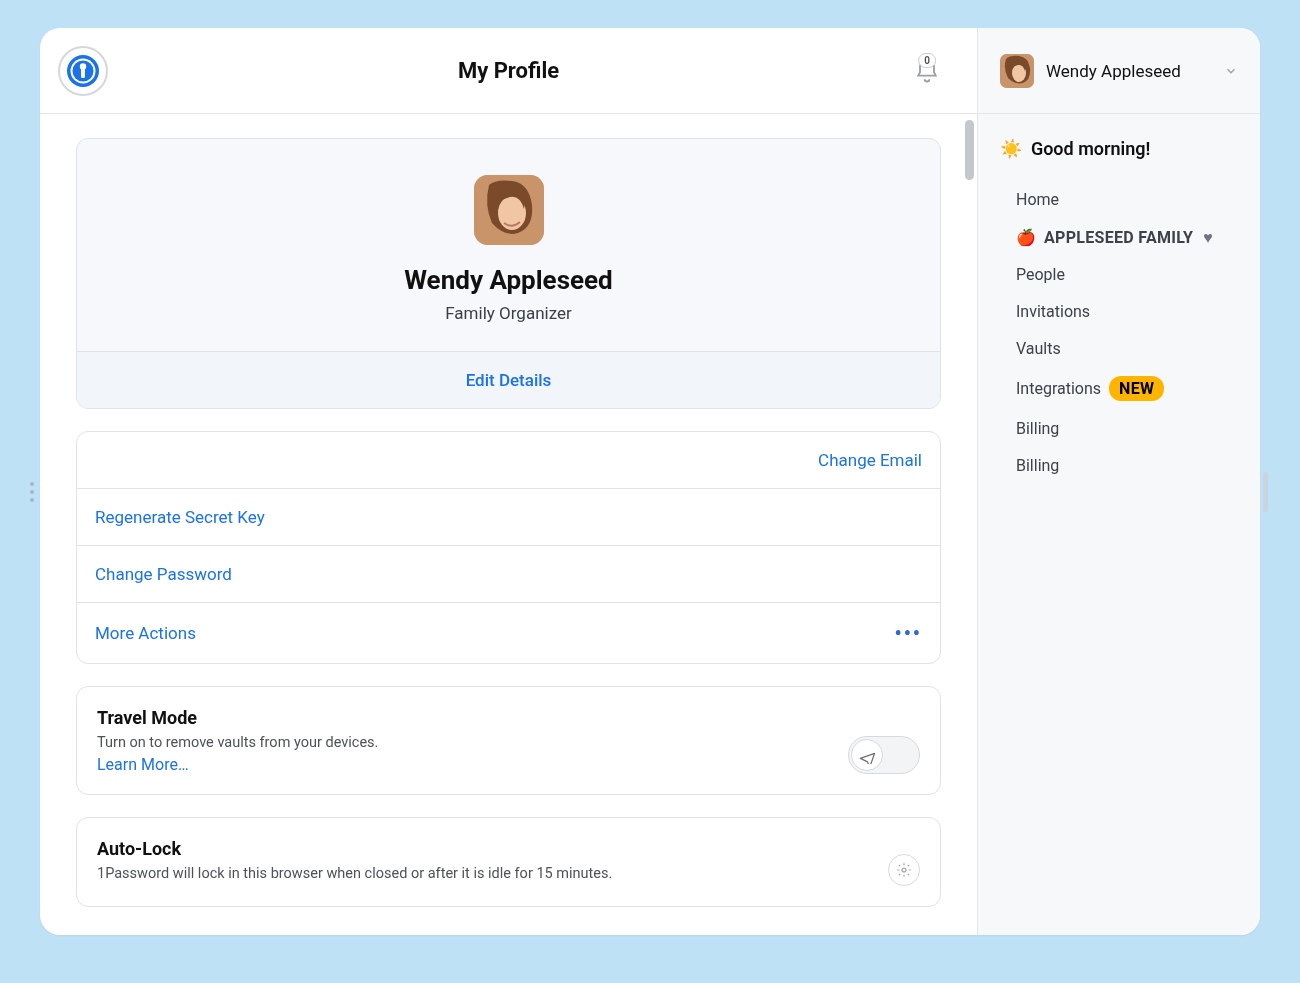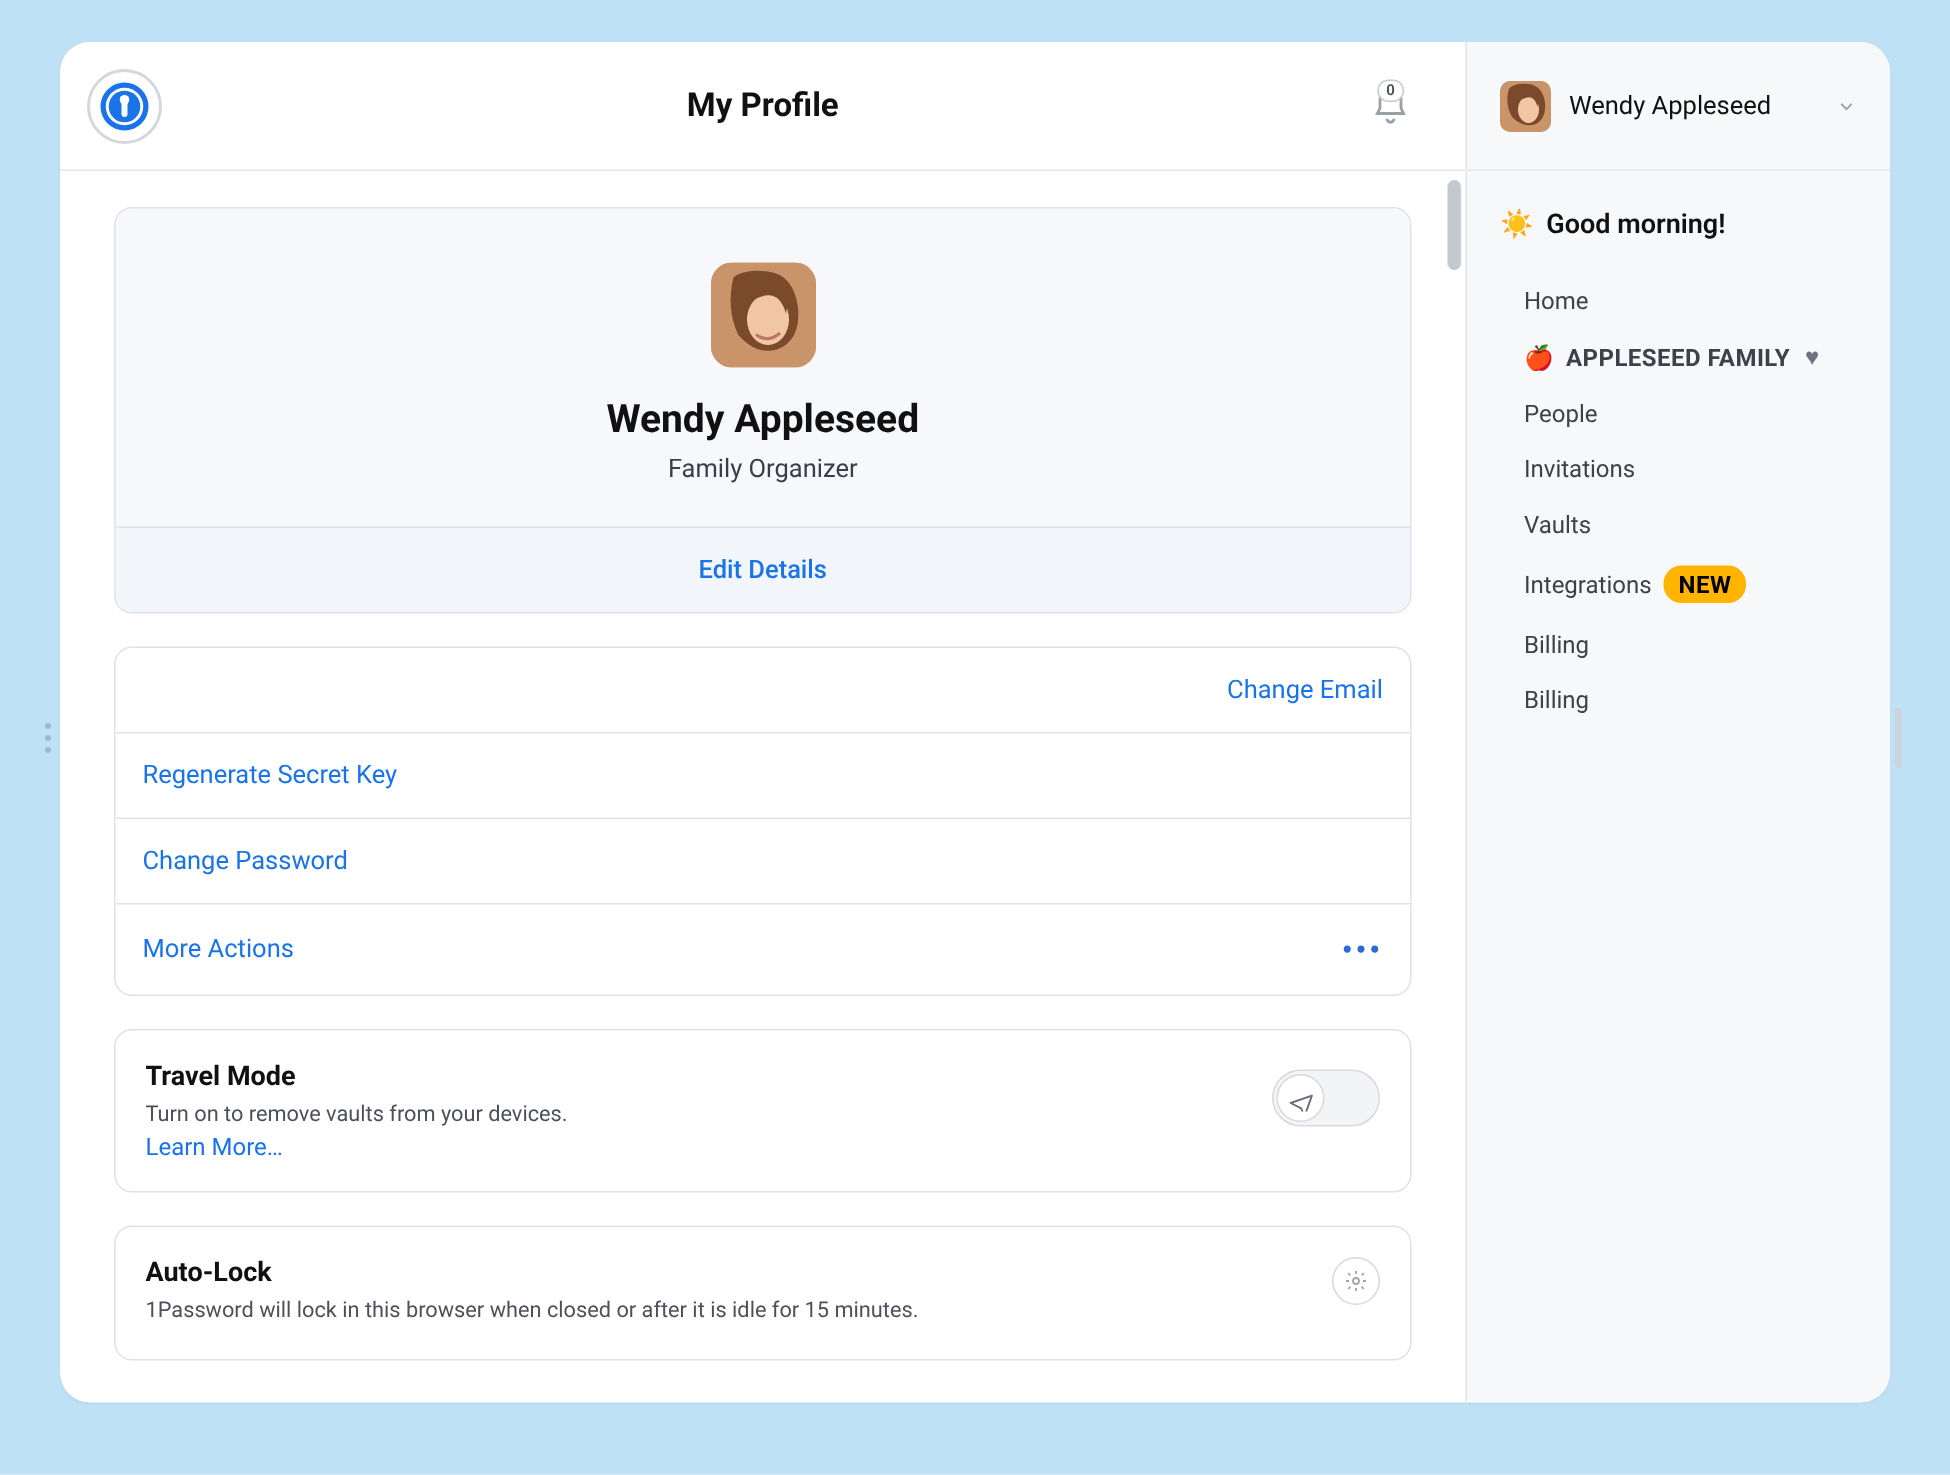--- a/index.html
+++ b/index.html
@@ -163,21 +163,21 @@
   .link-list .row:first-child { border-top: 0; justify-content: flex-end; }
   .row .dots {
     color: #2a6ad2;
     font-weight: 700;
     letter-spacing: 2px;
     font-size: 20px;
   }
   .setting-card {
     padding: 20px 20px;
     display: flex;
-    align-items: flex-start;
+    align-items: flex-end;
     gap: 0;
   }
   .setting-card .content { flex: 1; }
   .setting-title {
     font-size: 18px;
     font-weight: 700;
     margin: 0 0 6px 0;
   }
   .setting-desc {
     font-size: 14.5px;

